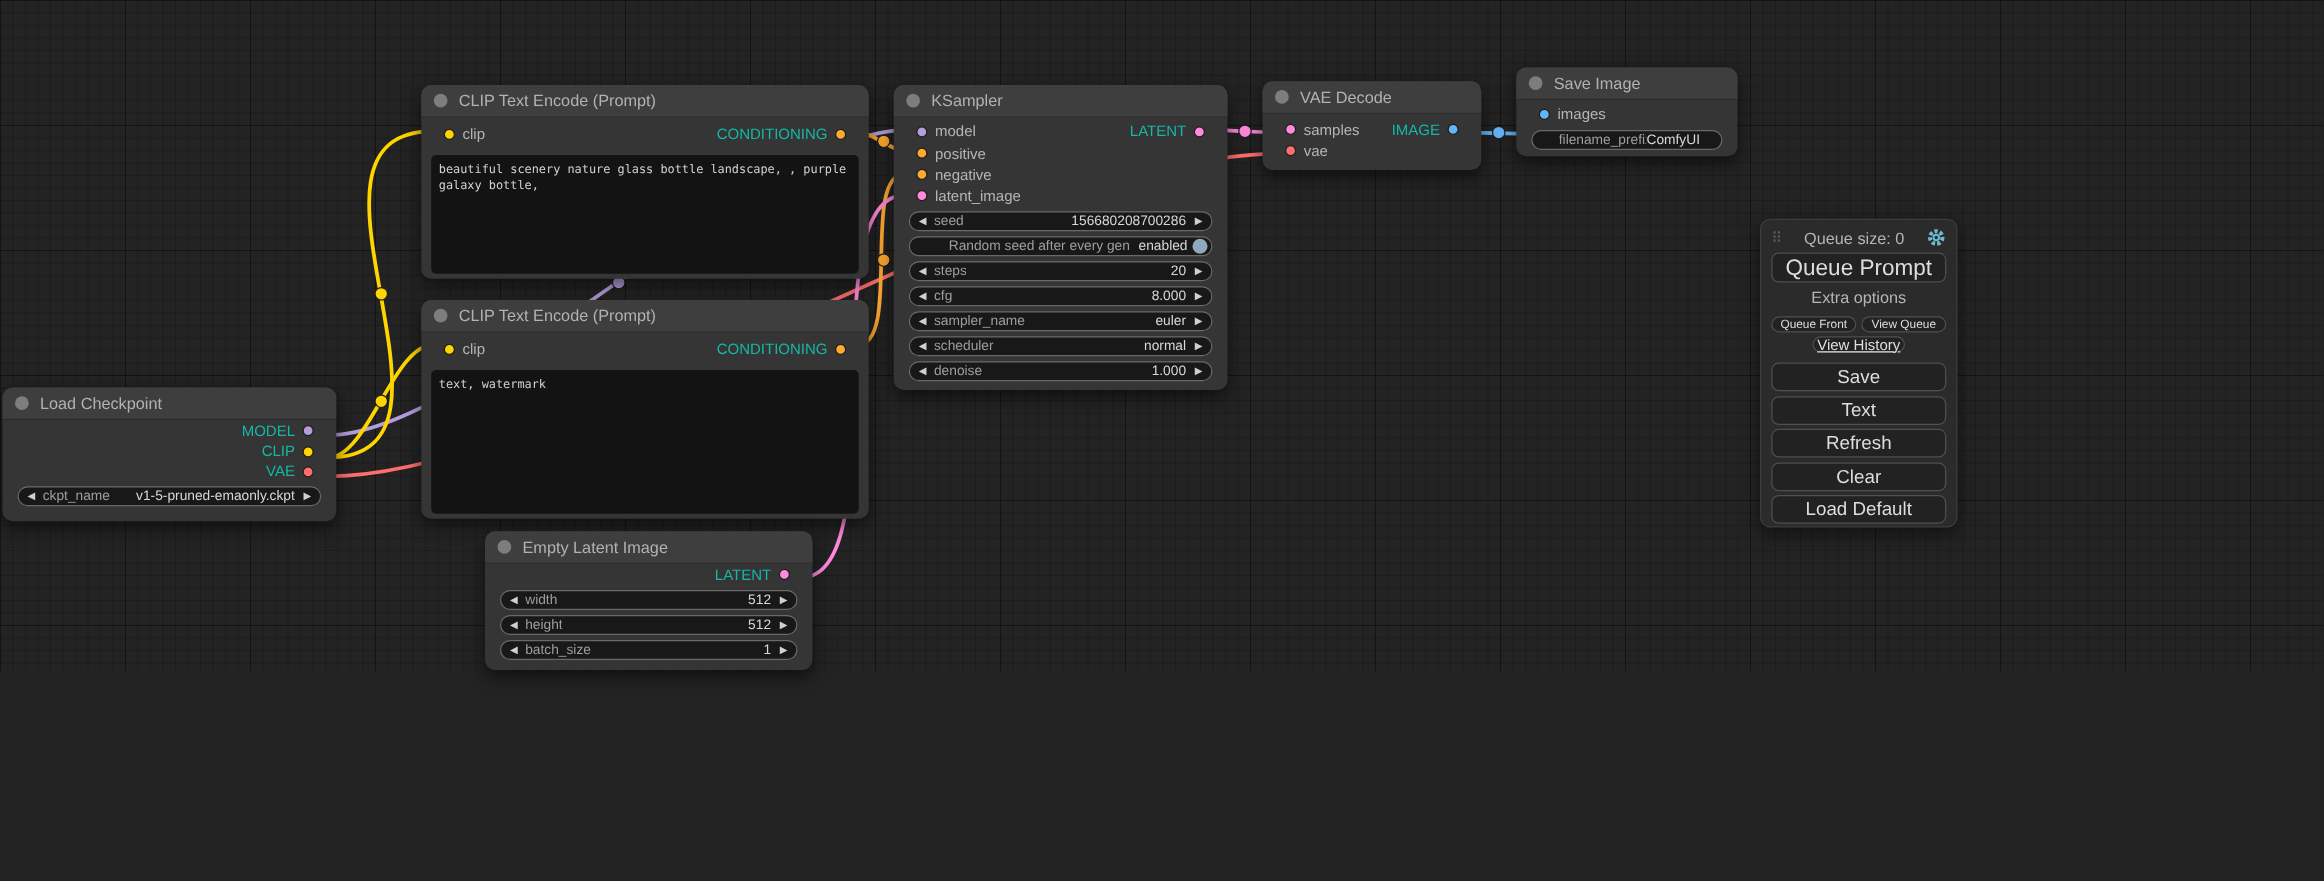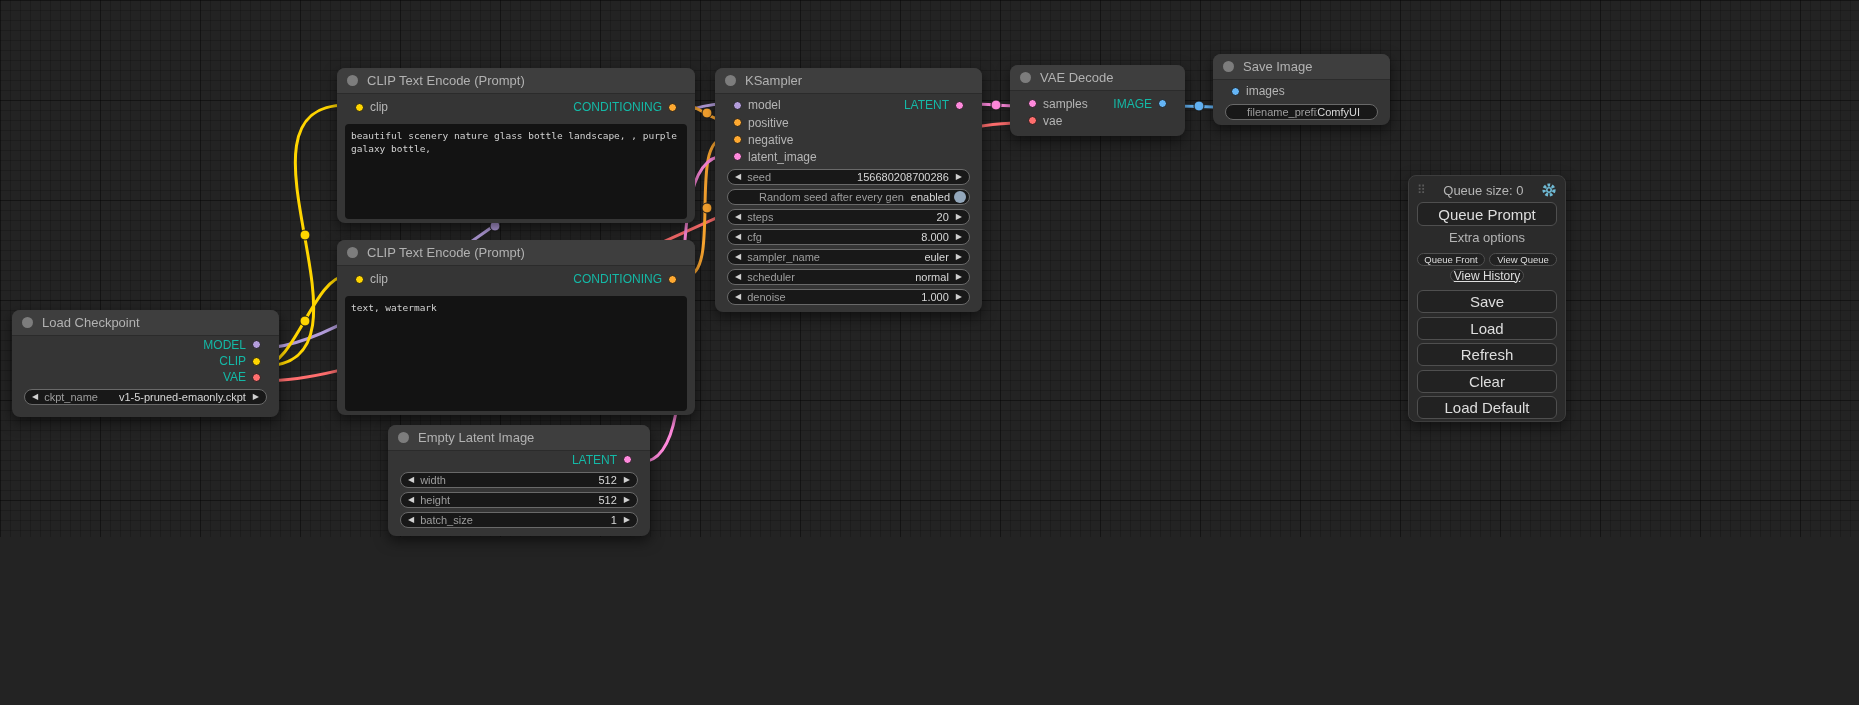--- a/index.html
+++ b/index.html
@@ -68,21 +68,21 @@
   }
   .panel-header { display:flex; align-items:center; justify-content:space-between; height:18px; margin-bottom:3px; }
   .drag-handle { color:#5a5a5a; font-size:12px; }
   .qsize { color:#b5b5b5; font-size:13px; }
   .btn {
     display:flex; align-items:center; justify-content:center;
     background:#222222; border:1px solid #4f4f4f; border-radius:6px;
     color:#dedede; cursor:default;
   }
   .btn-big { height:23px; font-size:15px; margin-top:3.5px; }
-  .btn-queue { height:24px; font-size:15px; margin-bottom:6px; }
+  .btn-queue { height:24px; font-size:18px; margin-bottom:6px; }
   .extra-row { display:flex; align-items:center; justify-content:center; gap:6px; height:16px; margin-bottom:3px;flex-direction:column; }
   .extra-label { color:#b5b5b5; font-size:13px; }
   .checkbox { width:12px; height:12px; background:#ffffff; border-radius:2px; }
   .small-row { display:flex; gap:4px; }
   .btn-small { height:13px; font-size:9.5px; border-radius:8px; flex:1; margin-top:2px; }
   .btn-history { height:13px; font-size:12px; border-radius:8px; width:74px; margin:3px auto 8px auto;text-decoration:underline; }
 </style>
 </head>
 <body>
 
@@ -138,21 +138,21 @@
           <span class="slabel">clip</span>
         </span>
       <span class="slot">
           <span class="slabel out-label">CONDITIONING</span>
           <span class="dot c-cond"></span>
         </span>
     </div>
     <div class="textarea" style="height:115px">text, watermark</div>
   </div>
 
-  <div class="node" style="left:12px;top:310px;width:267px;height:107px">
+  <div class="node" style="left:2px;top:310px;width:267px;height:107px">
     <div class="node-title">
       <span class="tdot"></span>
       <span>Load Checkpoint</span>
     </div>
     <div class="slot-row" style="height:17px;justify-content:flex-end">
       <span class="slot">
           <span class="slabel out-label">MODEL</span>
           <span class="dot c-model"></span>
         </span>
     </div>
@@ -336,19 +336,19 @@
     <div class="extra-row">
       <span class="extra-label">Extra options</span>
       <span class="checkbox"></span>
     </div>
     <div class="small-row">
       <div class="btn btn-small">Queue Front</div>
       <div class="btn btn-small">View Queue</div>
     </div>
     <div class="btn btn-history">View History</div>
     <div class="btn btn-big">Save</div>
-    <div class="btn btn-big">Load</div>
+    <div class="btn btn-big">Text</div>
     <div class="btn btn-big">Refresh</div>
     <div class="btn btn-big">Clear</div>
     <div class="btn btn-big">Load Default</div>
   </div>
 
 </div>
 
 </body></html>

